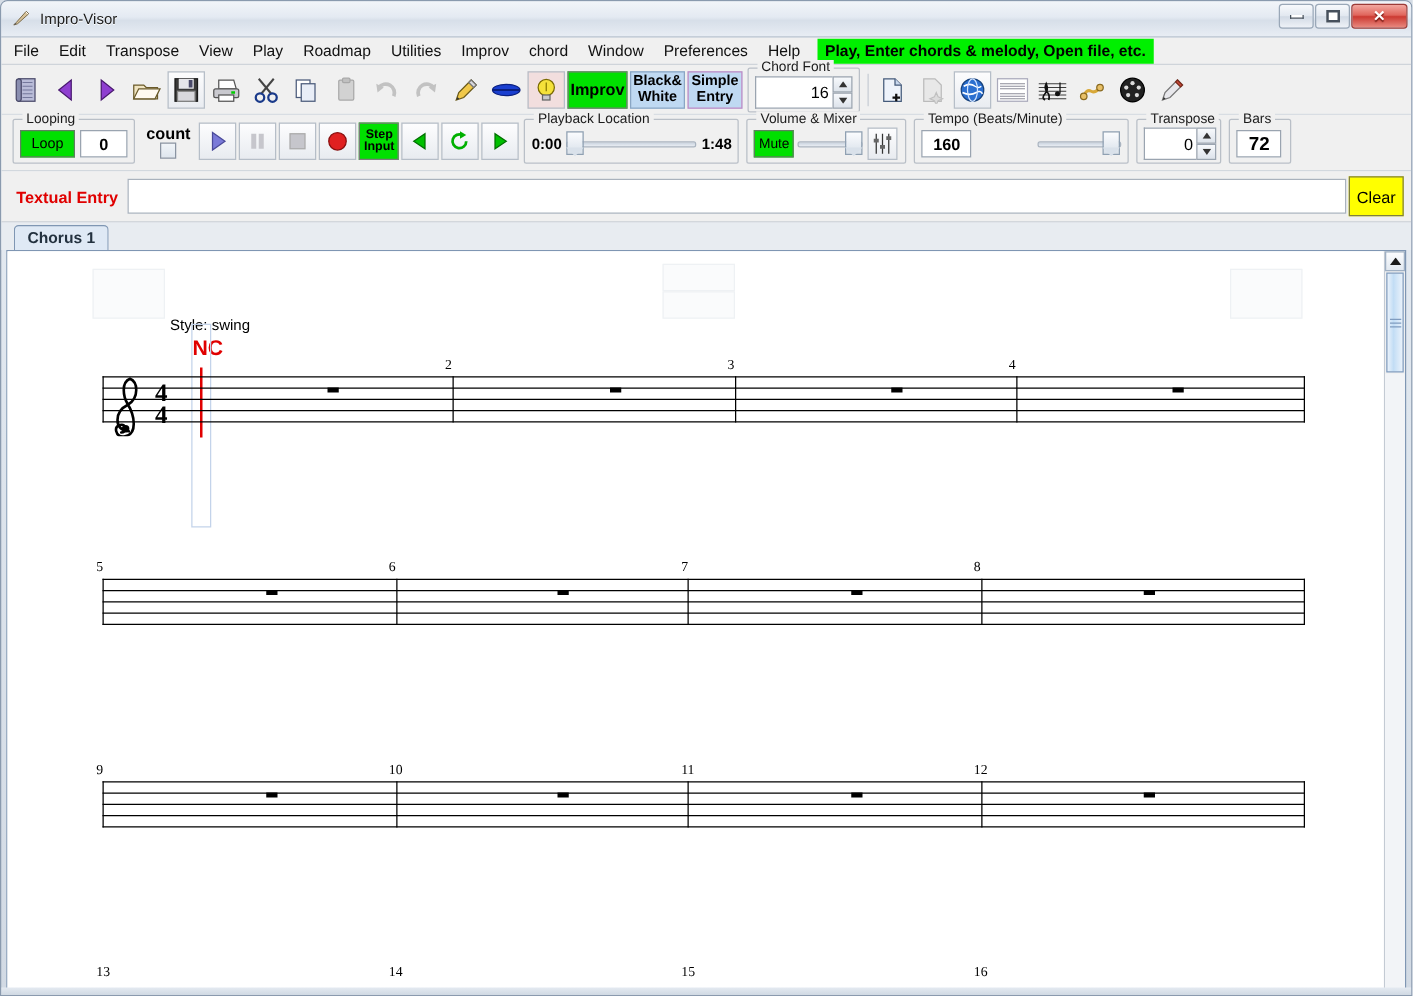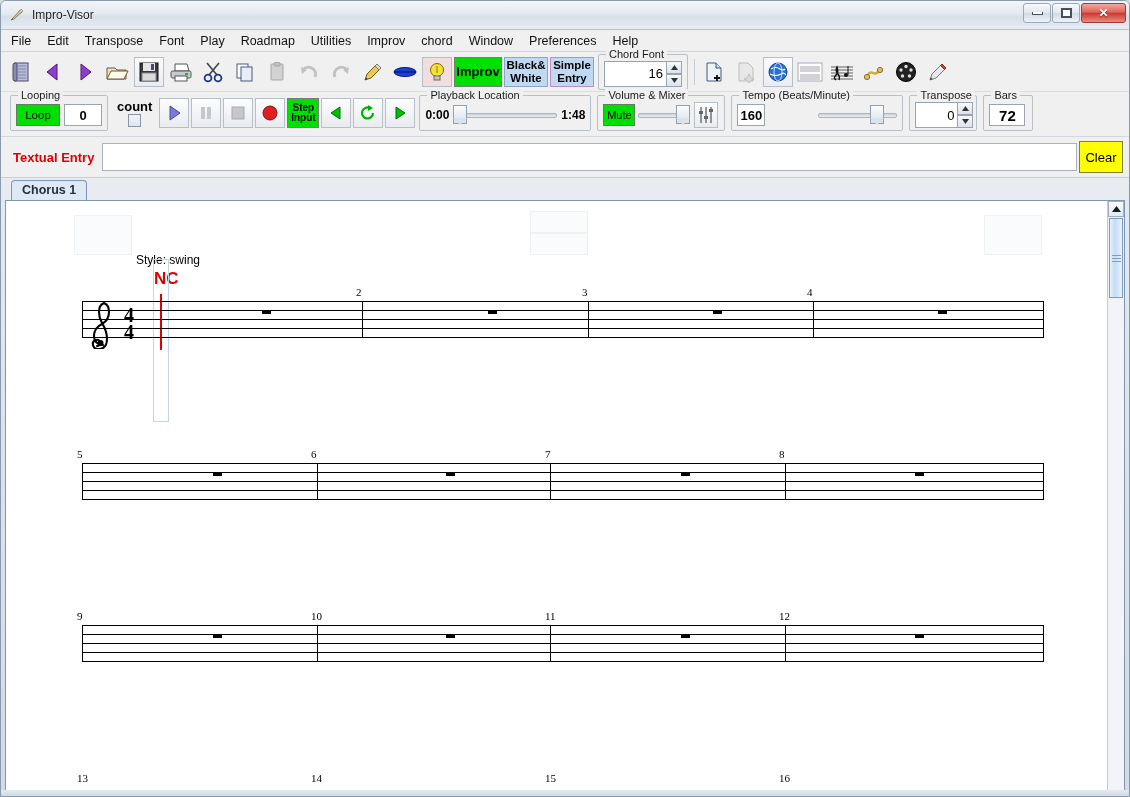--- a/index.html
+++ b/index.html
@@ -302,21 +302,21 @@
     <div class="menuitem">
         <span>File</span>
       </div>
     <div class="menuitem">
         <span>Edit</span>
       </div>
     <div class="menuitem">
         <span>Transpose</span>
       </div>
     <div class="menuitem">
-        <span>Font</span>
+        <span>View</span>
       </div>
     <div class="menuitem">
         <span>Play</span>
       </div>
     <div class="menuitem">
         <span>Roadmap</span>
       </div>
     <div class="menuitem">
         <span>Utilities</span>
       </div>
@@ -328,20 +328,21 @@
       </div>
     <div class="menuitem">
         <span>Window</span>
       </div>
     <div class="menuitem">
         <span>Preferences</span>
       </div>
     <div class="menuitem">
         <span>Help</span>
       </div>
+    <div class="menu-banner">Play, Enter chords &amp; melody, Open file, etc.</div>
   </div>
 
   <div class="toolbar" style="height:40px;">
     <div class="tb-btn">
       <svg width="22" height="22" viewBox="0 0 22 22">
         <rect x="5" y="2" width="13" height="18" fill="#b9bcd8" stroke="#4a4a6a"></rect>
         <rect x="3" y="2" width="4" height="18" rx="2" fill="#8a8eb0" stroke="#4a4a6a"></rect>
         <g stroke="#6a6e94" stroke-width="0.7">
           <line x1="8" y1="5" x2="16" y2="5"></line>
             <line x1="8" y1="8" x2="16" y2="8"></line>
@@ -624,21 +625,21 @@
           </g>
           <rect x="2" y="6" width="4" height="3" fill="#666"></rect>
           <rect x="7" y="11" width="4" height="3" fill="#666"></rect>
           <rect x="12" y="4" width="4" height="3" fill="#666"></rect>
         </svg>
       </div>
     </div>
 
     <div class="group" style="width:172px;gap:47px;">
       <span class="glabel">Tempo (Beats/Minute)</span>
-      <div class="field" style="width:28px;justify-content:center;">160</div>
+      <div class="field" style="width:40px;justify-content:center;">160</div>
       <div class="slider" style="flex:1;margin-left:6px;">
         <div class="track"></div>
         <div class="thumb" style="left:52px;"></div>
       </div>
     </div>
 
     <div class="group" style="width:68px;">
       <span class="glabel">Transpose</span>
       <div class="spinner">
         <div class="sval" style="width:42px;">0</div>

